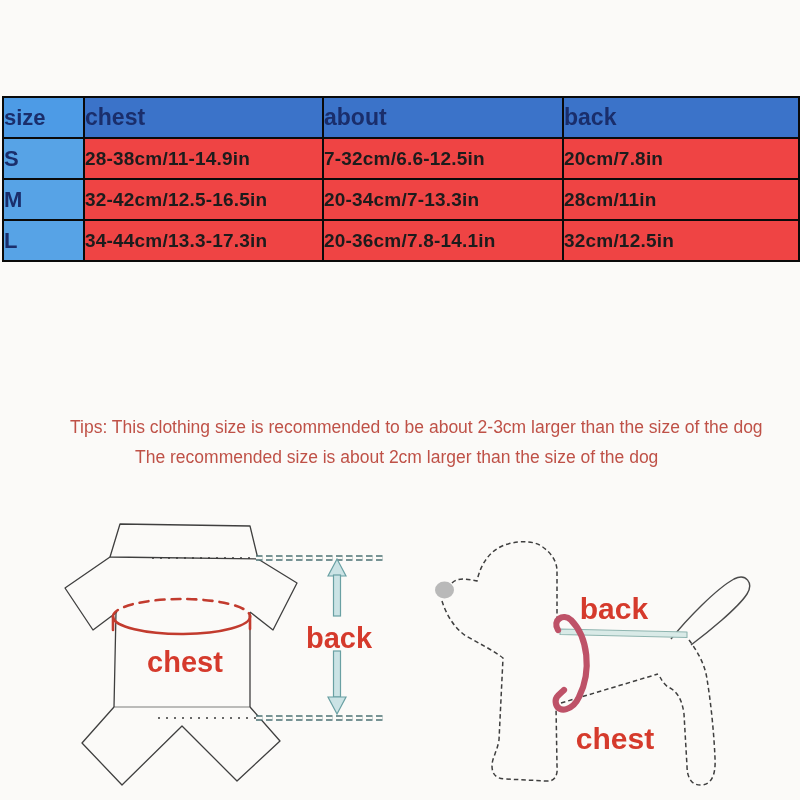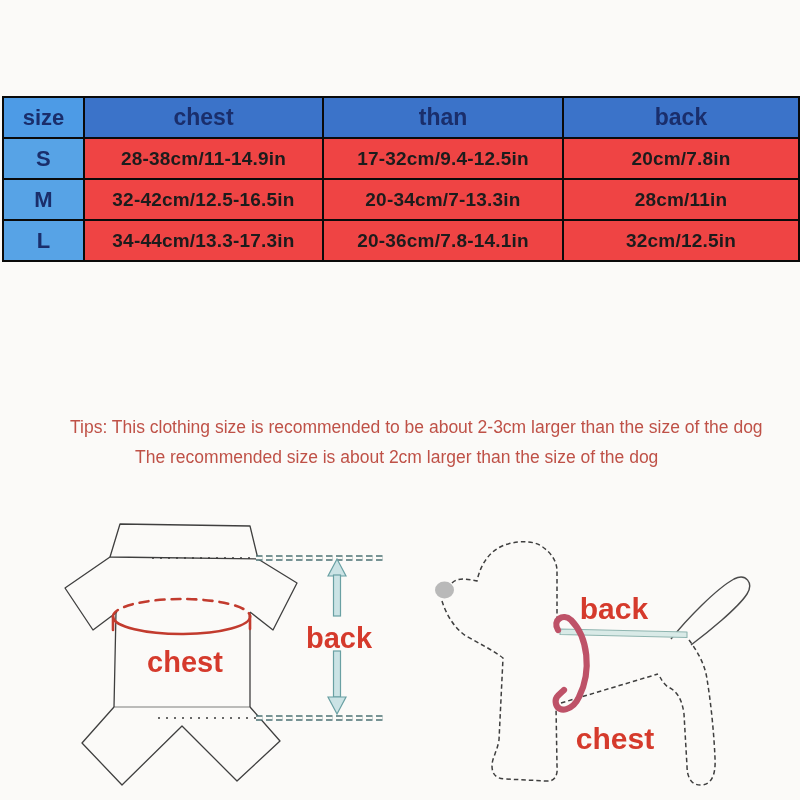--- a/index.html
+++ b/index.html
@@ -6,21 +6,21 @@
   .page{
     position:relative;width:800px;height:800px;overflow:hidden;
     background:#FBFAF8;font-family:"Liberation Sans",sans-serif;
   }
   
   table.size-table{
     position:absolute;left:2px;top:96px;width:796px;
     border-collapse:collapse;table-layout:fixed;
   }
   .size-table td,.size-table th{
-    border:2.5px solid #0a0a0a;text-align:center;vertical-align:middle;
+    border:2.5px solid #0a0a0a;text-align:left;vertical-align:middle;
     font-weight:bold;padding:0;height:39px;
   }
   .size-table col.c-size{width:81px;}
   .size-table col.c-chest{width:239px;}
   .size-table col.c-neck{width:240px;}
   .size-table col.c-back{width:236px;}
   .size-table th{background:#3B73C9;color:#1A2E6B;font-size:23px;}
   .size-table th.hdr-size{background:#4D9BE6;font-size:22px;}
   .size-table td{background:#ef4444;color:#1c1c1c;font-size:19px;letter-spacing:0.2px;}
   .size-table td.col-size{background:#57A3E6;color:#1A2E6B;font-size:22px;}
@@ -42,29 +42,29 @@
     <colgroup>
         <col class="c-size">
         <col class="c-chest">
         <col class="c-neck">
         <col class="c-back">
       </colgroup>
     <thead>
       <tr>
         <th class="hdr-size">size</th>
         <th>chest</th>
-        <th>than</th>
+        <th>about</th>
         <th>back</th>
       </tr>
     </thead>
     <tbody>
       <tr>
         <td class="col-size">S</td>
         <td>28-38cm/11-14.9in</td>
-        <td>17-32cm/9.4-12.5in</td>
+        <td>7-32cm/6.6-12.5in</td>
         <td>20cm/7.8in</td>
       </tr>
       <tr>
         <td class="col-size">M</td>
         <td>32-42cm/12.5-16.5in</td>
         <td>20-34cm/7-13.3in</td>
         <td>28cm/11in</td>
       </tr>
       <tr>
         <td class="col-size">L</td>

